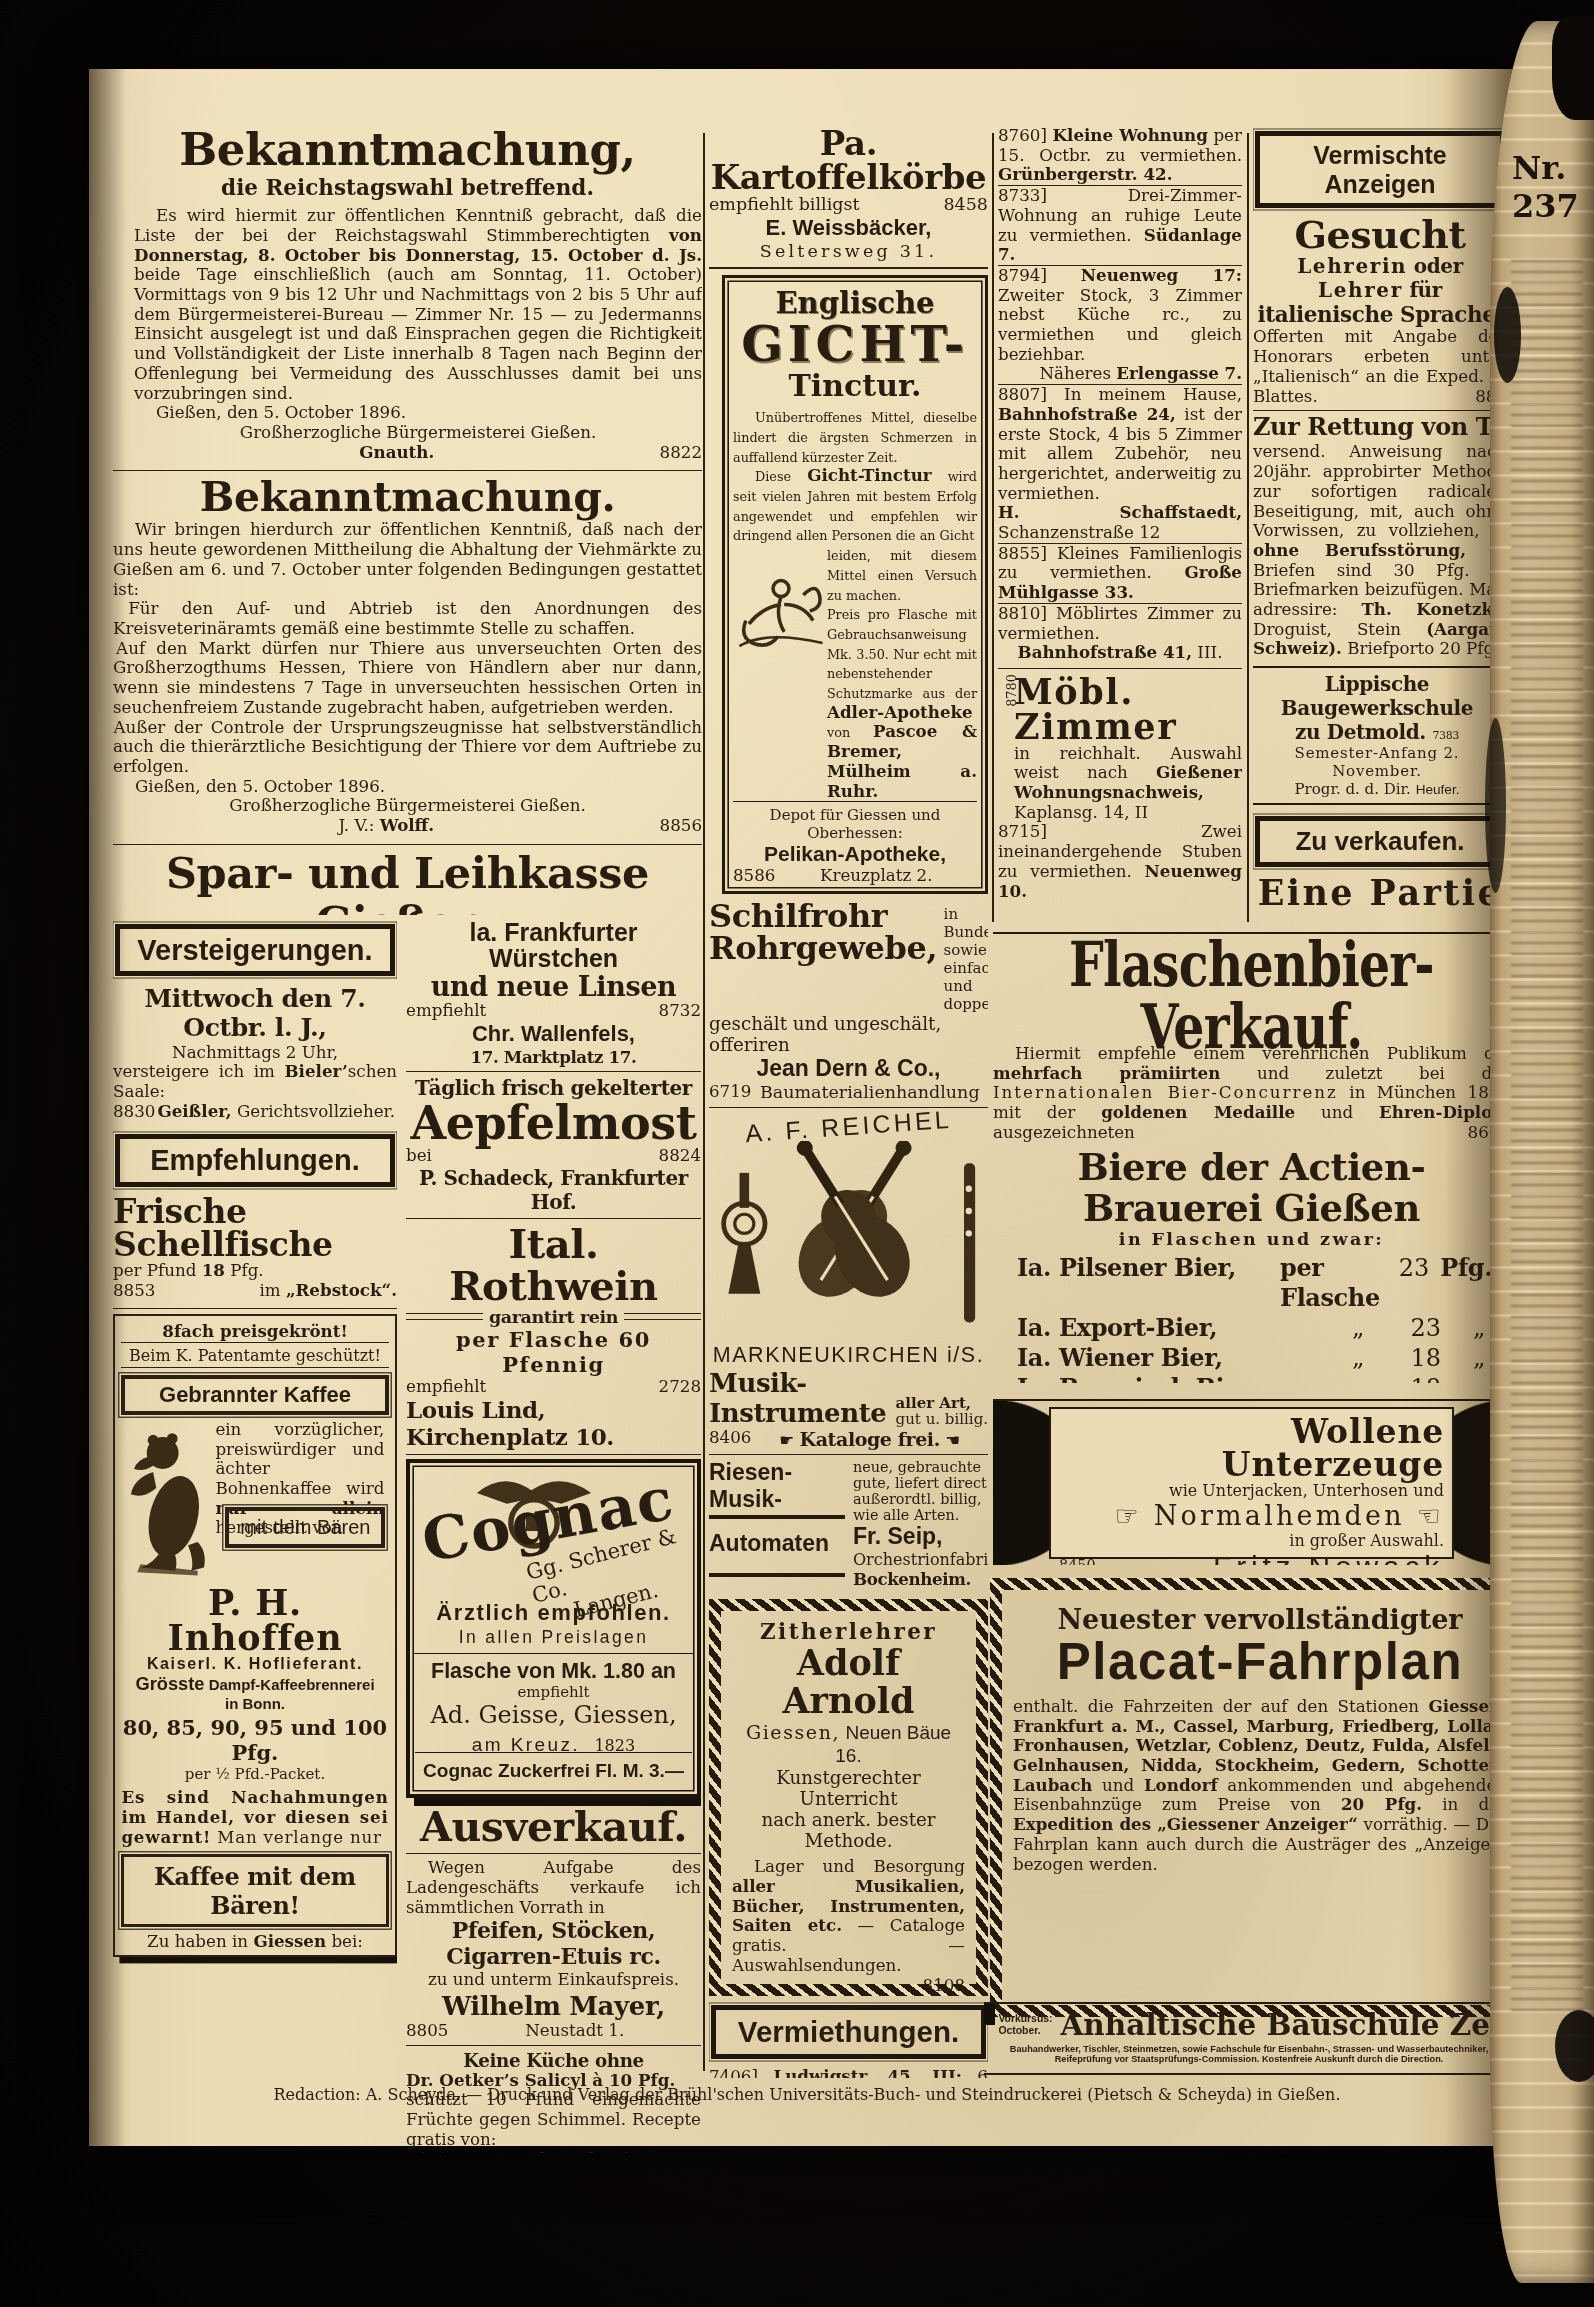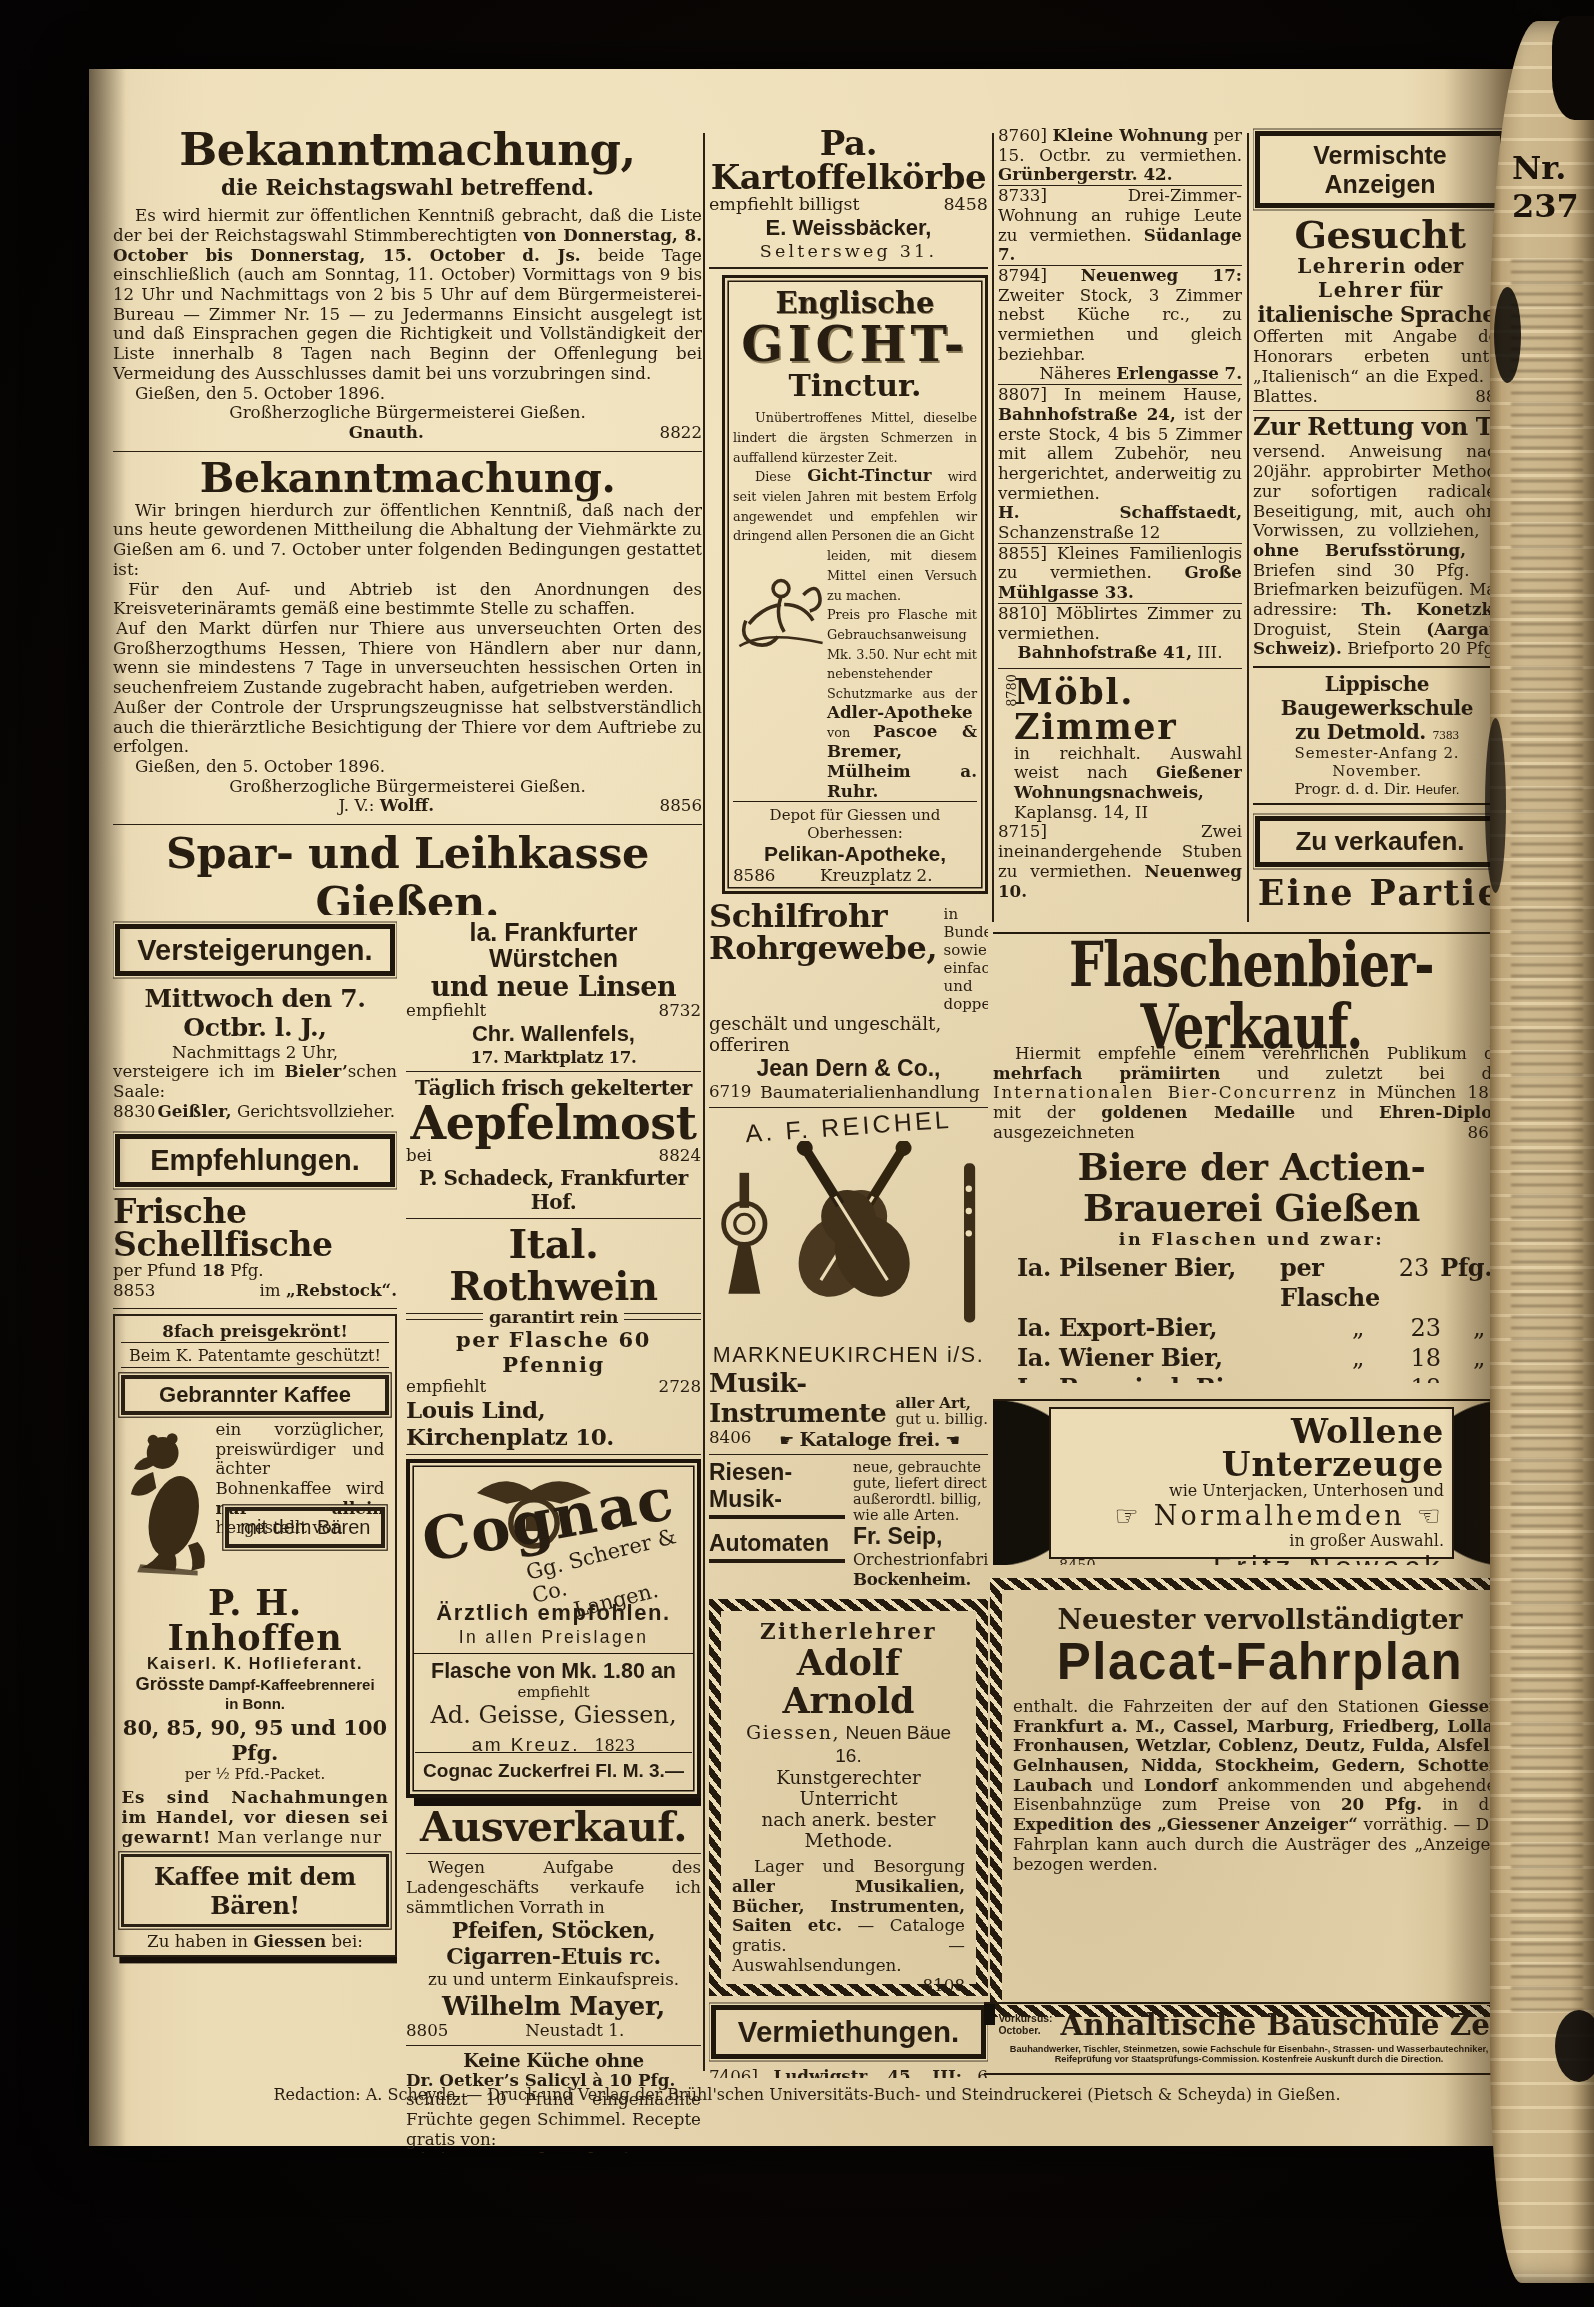--- a/index.html
+++ b/index.html
@@ -62,21 +62,21 @@
   <div class="page">
 
     <div class="vsep" style="left:614px;top:64px;height:1938px;"></div>
     <div class="vsep" style="left:903px;top:64px;height:789px;"></div>
     <div class="vsep" style="left:1158px;top:64px;height:789px;"></div>
 
     <div class="col" style="left:24px;top:57px;width:589px;height:789px;">
       <div>
         <div class="ctr frak" style="font-size:45px;line-height:1.05;">Bekanntmachung,</div>
         <div class="ctr" style="font-size:21.5px;font-weight:700;margin:1.6px 0 6.4px;">die Reichstagswahl betreffend.</div>
-        <div style="font-size:16.7px;">
+        <div style="font-size:16.7px;margin-left:21px;">
             <p class="ln ind"><span>Es wird hiermit zur öffentlichen Kenntniß gebracht, daß die Liste der bei der Reichstagswahl Stimmberechtigten </span><span class="b">von Donnerstag, 8. October bis Donnerstag, 15. October d. Js.</span><span> beide Tage einschließlich (auch am Sonntag, 11. October) Vormittags von 9 bis 12 Uhr und Nachmittags von 2 bis 5 Uhr auf dem Bürgermeisterei-Bureau — Zimmer Nr. 15 — zu Jedermanns Einsicht ausgelegt ist und daß Einsprachen gegen die Richtigkeit und Vollständigkeit der Liste innerhalb 8 Tagen nach Beginn der Offenlegung bei Vermeidung des Ausschlusses damit bei uns vorzubringen sind.</span></p>
             <p class="ln ind"><span>Gießen, den 5. October 1896.</span></p>
             <p class="ln" style="text-align: center;"><span>Großherzogliche Bürgermeisterei Gießen.</span></p>
             <p class="ln" style="text-align: center;"><span class="b">Gnauth.</span><span class="num">8822</span></p>
           </div>
       </div>
       <hr class="thinrule" style="margin-top:8px;">
       <div>
         <div class="ctr frak" style="font-size:41px;line-height:1.1;">Bekanntmachung.</div>
         <div>
@@ -314,21 +314,21 @@
         </div>
         <p class="ln" style="font-size:16.7px;">
             <span class="pre">8406</span>
             <span style="display:block;text-align:center;"><span class="hand">☛</span>  <span class="b frak" style="font-size:19px;">Kataloge frei.</span>  <span class="hand">☚</span></span>
           </p>
       </div>
       <hr class="thinrule">
       <div style="display:flex;gap:8px;">
         <div style="flex:0 0 136px;">
           <div class="sans" style="font-weight:700;font-size:23px;border-bottom:4.8px solid #241a0e;padding-bottom:1.6px;">Riesen-Musik-</div>
-          <div class="sans" style="font-weight:700;font-size:23px;margin-top:11px;border-bottom:4.8px solid #241a0e;padding-bottom:2px;">Automaten</div>
+          <div class="sans" style="font-weight:700;font-size:23px;margin-top:11px;border-bottom:4.8px solid #241a0e;padding-bottom:16px;">Automaten</div>
         </div>
         <div style="flex:1;">
           <div style="font-size:14.4px;">neue, gebrauchte gute, liefert direct außerordtl. billig, wie alle Arten.</div>
           <div class="sans" style="font-weight:700;font-size:23px;">Fr. Seip,</div>
           <div style="font-size:16px;">Orchestrionfabrik,</div>
           <div class="frak" style="font-size:16.7px;">Bockenheim.</div>
         </div>
       </div>
       <div class="chainbox" style="margin:9.6px 0;">
         <div class="ctr" style="font-weight:700;font-size:21.5px;letter-spacing:2.4px;">Zitherlehrer</div>

